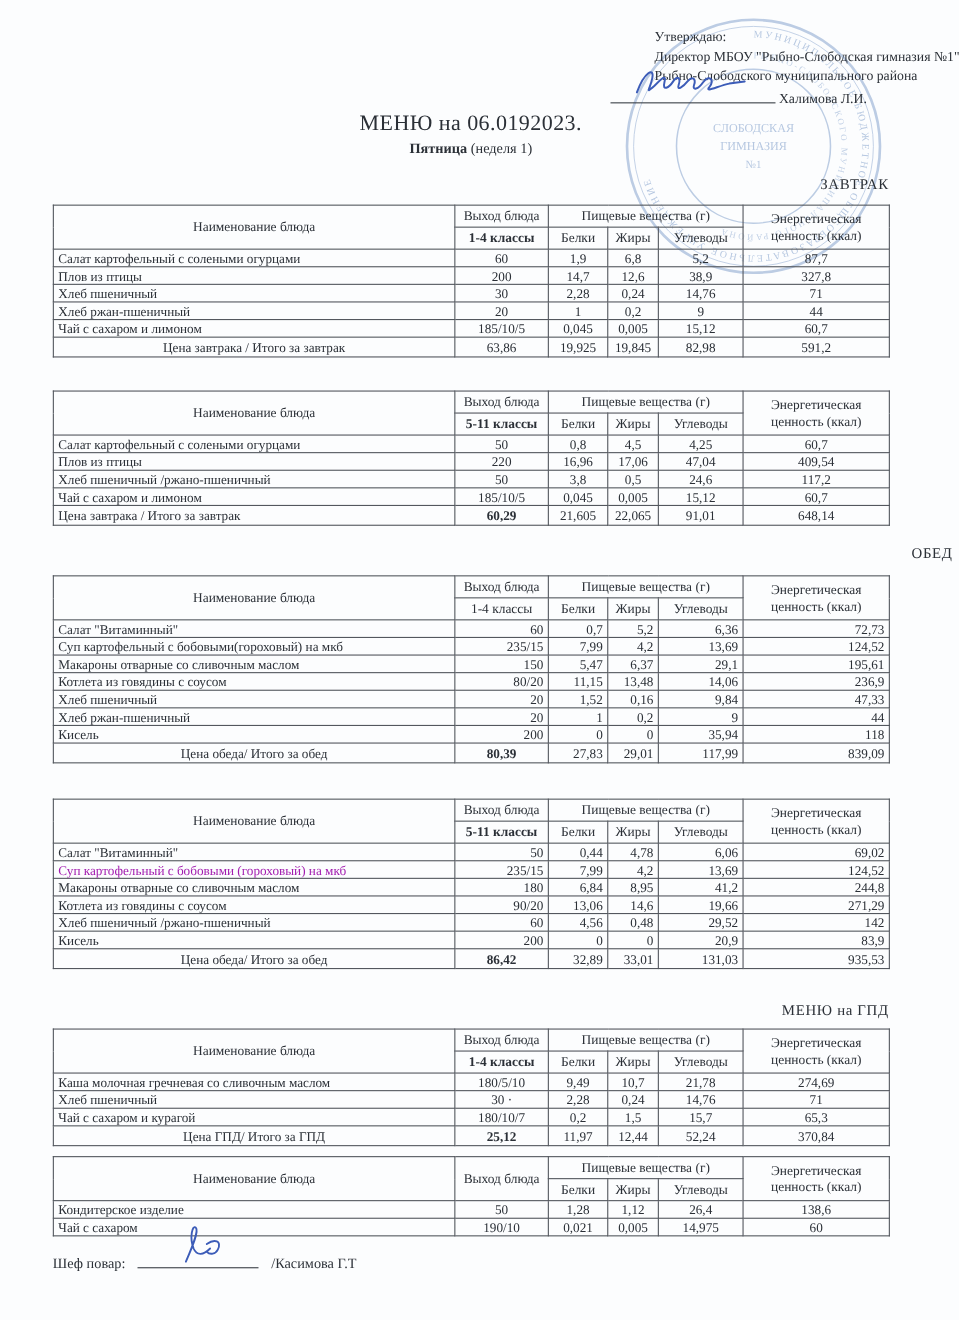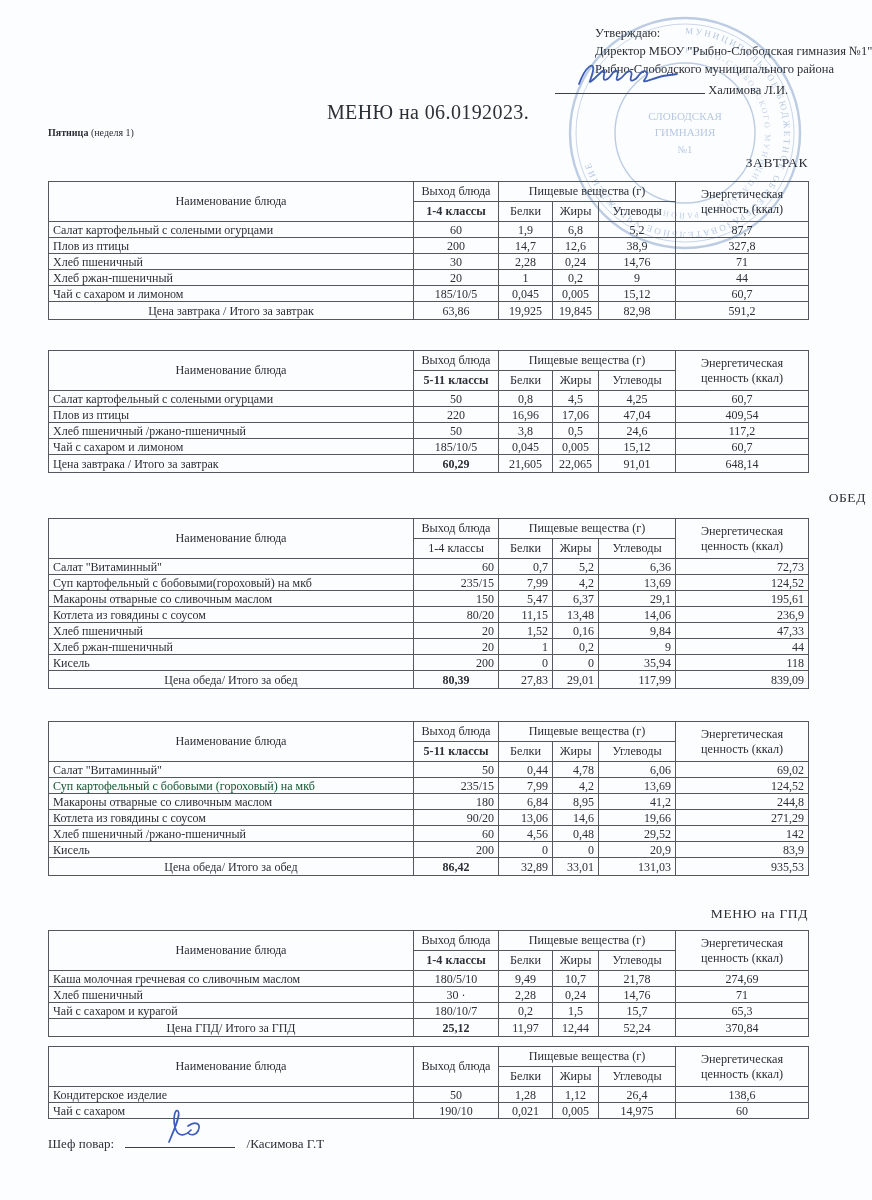--- a/index.html
+++ b/index.html
@@ -14,21 +14,21 @@
   .stamp{position:absolute;left:560px;top:8px;z-index:0;}
   
   .approval{position:absolute;left:555px;top:24px;width:312px;z-index:2;font-size:12.5px;line-height:1.45;}
   .approval .line{white-space:nowrap;margin-left:40px;}
   .sig-row{position:relative;margin-top:2px;white-space:nowrap;}
   .sig-line{display:inline-block;width:150px;border-bottom:1px solid #3a3f46;height:13px;position:relative;}
   .sig-svg{position:absolute;left:18px;top:-22px;}
   
   .content{position:absolute;left:48px;top:0;width:760px;z-index:1;}
   .doc-title{margin-top:101px;text-align:center;font-size:20px;font-weight:normal;letter-spacing:.4px;}
-  .doc-subtitle{margin-top:3px;font-size:10px;}
+  .doc-subtitle{margin-top:3px;text-align:center;font-size:13px;}
   .doc-subtitle b{font-weight:bold;}
   .sec-heading{text-align:right;font-size:13.5px;font-weight:normal;letter-spacing:.6px;}
   .h-zavtrak{margin-top:17px;}
   .h-obed{margin-top:17px;transform:translateX(58px);}
   .h-gpd{margin-top:30px;}
   .h-875{margin-top:30px;}
   
   table.menu-table{border-collapse:collapse;width:760px;table-layout:fixed;background:transparent;}
   .mt1{margin-top:10px;}
   .mt2{margin-top:30px;}
@@ -36,21 +36,21 @@
   .mt4{margin-top:32px;}
   .mt5{margin-top:8px;}
   .mt6{margin-top:9px;}
   .menu-table th,.menu-table td{border:1px solid #53575e;padding:0 2px;font-weight:normal;}
   .menu-table th{font-size:12.2px;height:19px;text-align:center;}
   .menu-table td{font-size:12px;height:15px;line-height:14px;}
   .menu-table td.name{text-align:left;padding-left:4px;overflow:hidden;white-space:nowrap;}
   .menu-table td.c{text-align:center;}
   .menu-table td.r{text-align:right;padding-right:4px;}
   .menu-table .bold{font-weight:bold;}
-  .menu-table td.faded{color:#14532d;}
+  .menu-table td.faded{color:#a21caf;}
   .menu-table .total-row td{height:17px;}
   .total-label{font-weight:bold;font-size:12.2px;text-align:center;}
   .total-label.left{text-align:left;padding-left:4px;}
   col.c-name{width:365px;}
   col.c-out{width:85px;}
   col.c-prot{width:54px;}
   col.c-fat{width:46px;}
   col.c-carb{width:77px;}
   col.c-en{width:133px;}
   

